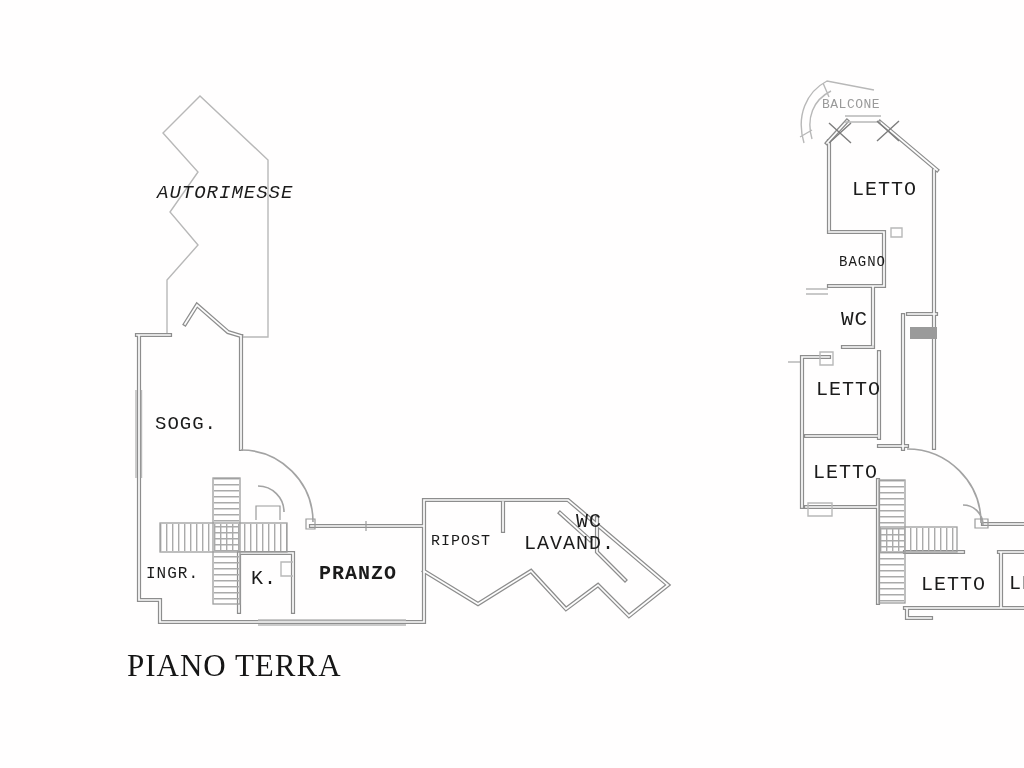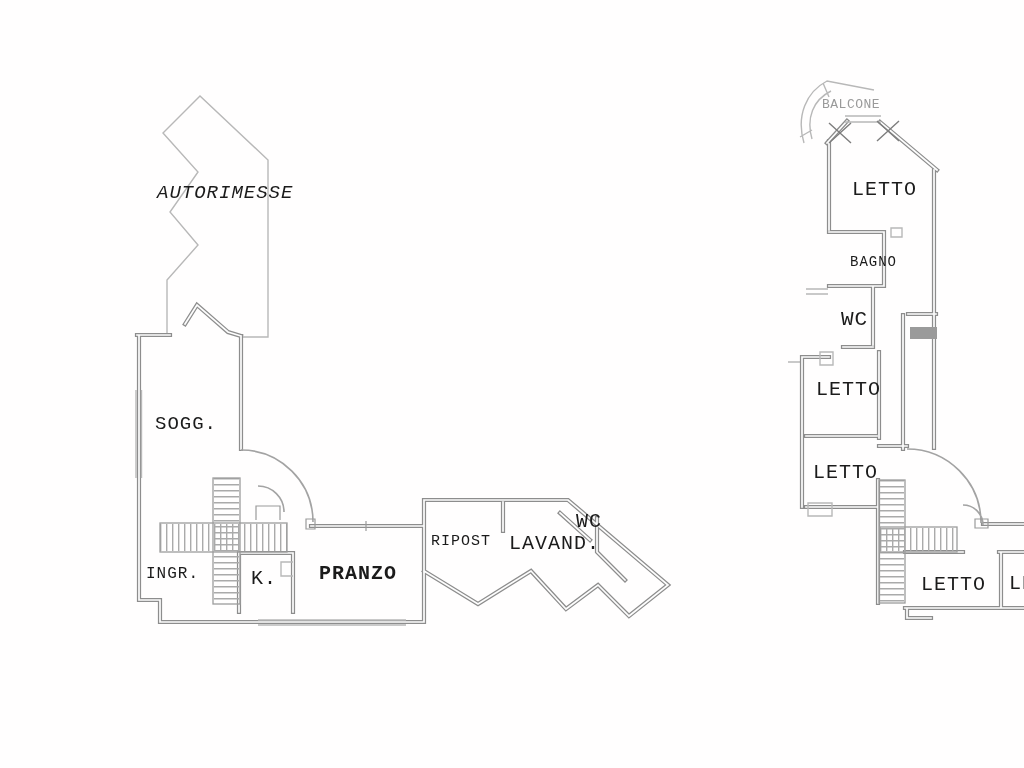--- a/index.html
+++ b/index.html
@@ -124,25 +124,26 @@
       </g>
     </g>
   </svg>
 
   <div class="lbl" style="left:157px;top:184px;font-size:19px;font-style:italic;">AUTORIMESSE</div>
   <div class="lbl" style="left:155px;top:415px;font-size:19px;">SOGG.</div>
   <div class="lbl" style="left:146px;top:566px;font-size:16px;">INGR.</div>
   <div class="lbl" style="left:251px;top:569px;font-size:20px;">K.</div>
   <div class="lbl" style="left:319px;top:564px;font-size:20px;font-weight:bold;">PRANZO</div>
   <div class="lbl" style="left:431px;top:534px;font-size:15px;">RIPOST</div>
-  <div class="lbl" style="left:509px;top:534px;font-size:20px;text-align:center;">LAVAND.</div>
+  <div class="lbl" style="left:524px;top:534px;font-size:20px;text-align:center;">LAVAND.</div>
   <div class="lbl" style="left:576px;top:512px;font-size:20px;">WC</div>
+  <div class="title" style="left:127px;top:650px;">PIANO TERRA</div>
 
   <div class="lbl tiny" style="left:822px;top:98px;font-size:13px;letter-spacing:0.5px;">BALCONE</div>
   <div class="lbl" style="left:852px;top:180px;font-size:20px;">LETTO</div>
-  <div class="lbl" style="left:839px;top:255px;font-size:14px;margin-left:11px;">BAGNO</div>
+  <div class="lbl" style="left:839px;top:255px;font-size:14px;">BAGNO</div>
   <div class="lbl" style="left:841px;top:309px;font-size:21px;">WC</div>
   <div class="lbl" style="left:816px;top:380px;font-size:20px;">LETTO</div>
   <div class="lbl" style="left:813px;top:463px;font-size:20px;">LETTO</div>
   <div class="lbl" style="left:921px;top:575px;font-size:20px;">LETTO</div>
   <div class="lbl" style="left:1009px;top:574px;font-size:20px;">LETTO</div>
 
 </div>
 
 </body></html>

